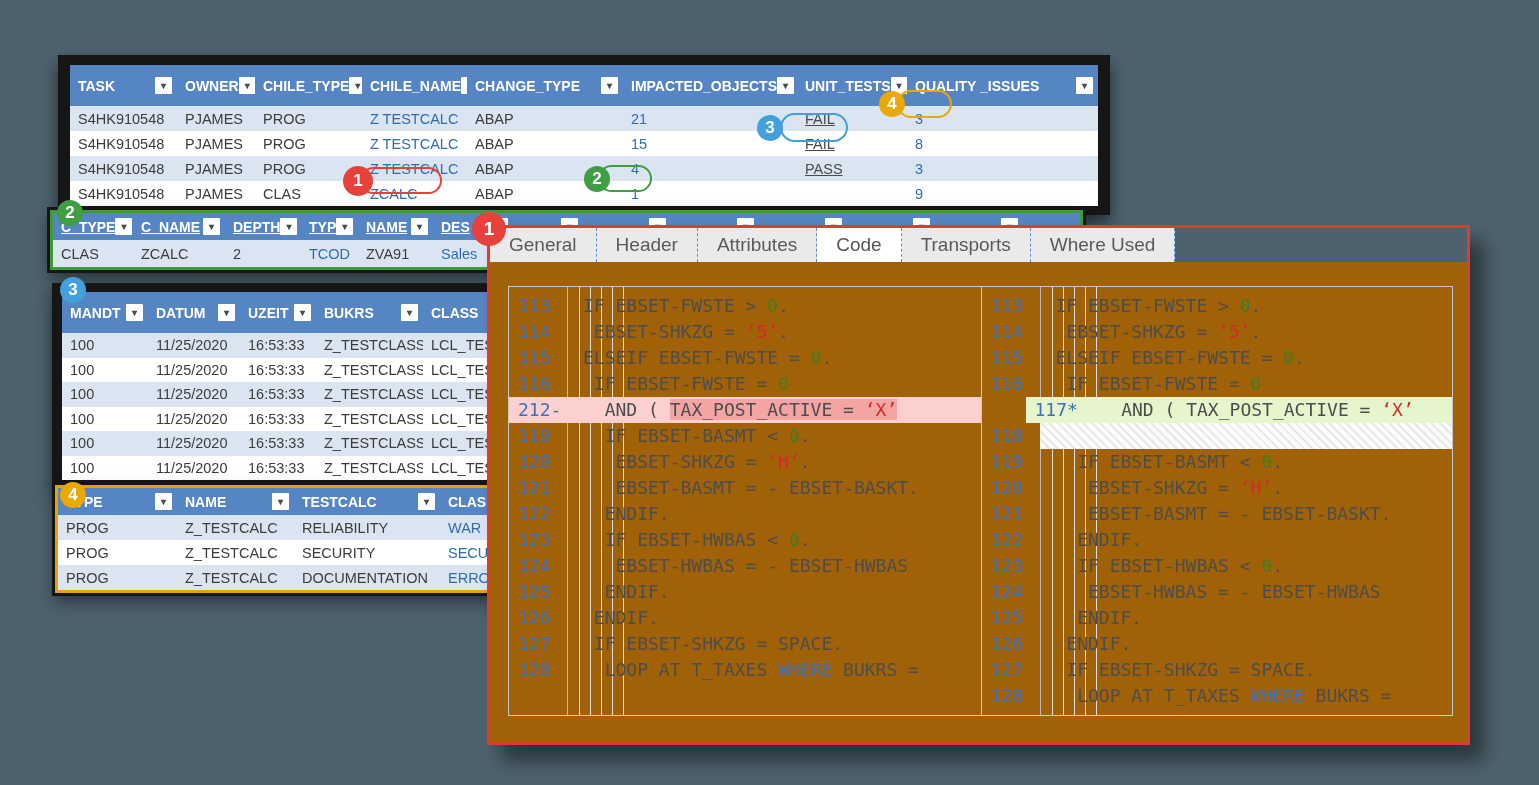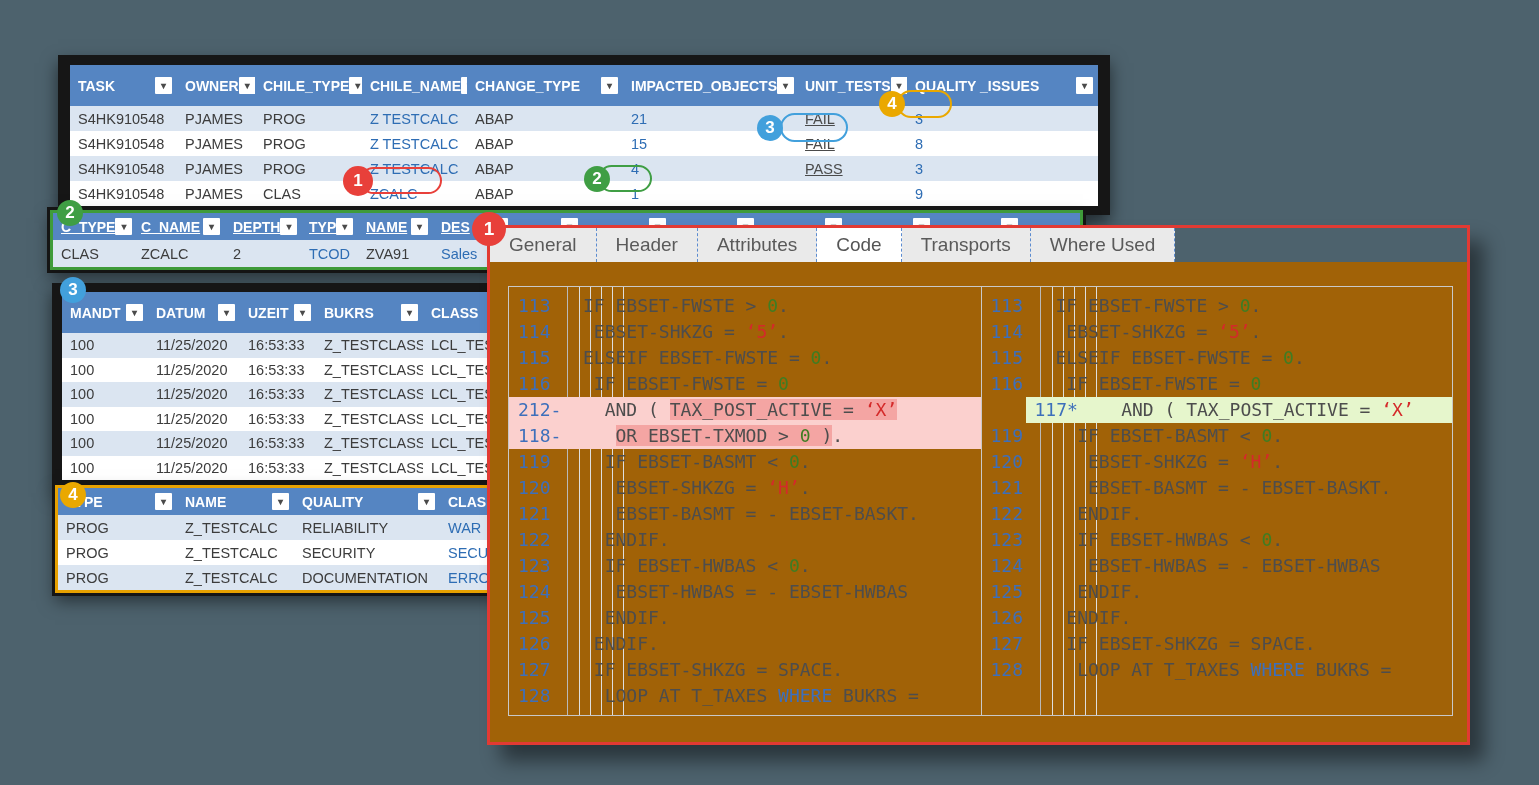--- a/index.html
+++ b/index.html
@@ -272,21 +272,21 @@
         <div class="thead" style="grid-template-columns: 119px 117px 146px 1fr;">
           <div class="hcell">
             <span>TYPE</span>
             <span class="filter">▾</span>
           </div>
           <div class="hcell">
             <span>NAME</span>
             <span class="filter">▾</span>
           </div>
           <div class="hcell">
-            <span>QUALITY</span>
+            <span>TESTCALC</span>
             <span class="filter">▾</span>
           </div>
           <div class="hcell">
             <span>CLAS</span>
             <span class="filter">▾</span>
           </div>
         </div>
         <div class="trow odd" style="grid-template-columns: 119px 117px 146px 1fr; height: 25px;">
           <div class="tcell ">PROG</div>
           <div class="tcell ">Z_TESTCALC</div>
@@ -318,38 +318,38 @@
         <div class="tab">Where Used</div>
       </div>
     <div id="panelBody">
       <div id="codebox">
         <div class="pane" id="paneL">
             <div class="line"><span class="ln">113</span><span class="codeseg"><span>IF EBSET-FWSTE &gt; </span><span class="tok-num">0</span><span>.</span></span></div>
             <div class="line"><span class="ln">114</span><span class="codeseg"><span> EBSET-SHKZG = </span><span class="tok-str">‘5’</span><span>.</span></span></div>
             <div class="line"><span class="ln">115</span><span class="codeseg"><span>ELSEIF EBSET-FWSTE = </span><span class="tok-num">0</span><span>.</span></span></div>
             <div class="line"><span class="ln">116</span><span class="codeseg"><span> IF EBSET-FWSTE = </span><span class="tok-num">0</span></span></div>
             <div class="line del"><span class="ln">212-</span><span class="codeseg"><span>  AND ( </span><span class="hl">TAX_POST_ACTIVE = </span><span class="tok-str hl">‘X’</span></span></div>
-            <div class="line del"><span class="ln">118-</span><span class="codeseg"><span>   </span><span class="hl">OR EBSET-TXMOD &gt; </span><span class="tok-num hl">0</span><span class="hl"> )</span><span>.</span></span></div>
             <div class="line"><span class="ln">119</span><span class="codeseg"><span>  IF EBSET-BASMT &lt; </span><span class="tok-num">0</span><span>.</span></span></div>
             <div class="line"><span class="ln">120</span><span class="codeseg"><span>   EBSET-SHKZG = </span><span class="tok-str">‘H’</span><span>.</span></span></div>
             <div class="line"><span class="ln">121</span><span class="codeseg"><span>   EBSET-BASMT = - EBSET-BASKT.</span></span></div>
             <div class="line"><span class="ln">122</span><span class="codeseg"><span>  ENDIF.</span></span></div>
             <div class="line"><span class="ln">123</span><span class="codeseg"><span>  IF EBSET-HWBAS &lt; </span><span class="tok-num">0</span><span>.</span></span></div>
             <div class="line"><span class="ln">124</span><span class="codeseg"><span>   EBSET-HWBAS = - EBSET-HWBAS</span></span></div>
             <div class="line"><span class="ln">125</span><span class="codeseg"><span>  ENDIF.</span></span></div>
             <div class="line"><span class="ln">126</span><span class="codeseg"><span> ENDIF.</span></span></div>
             <div class="line"><span class="ln">127</span><span class="codeseg"><span> IF EBSET-SHKZG = SPACE.</span></span></div>
             <div class="line"><span class="ln">128</span><span class="codeseg"><span>  LOOP AT T_TAXES </span><span class="tok-kw">WHERE</span><span> BUKRS =</span></span></div>
           </div>
         <div class="pane rightp" id="paneR">
             <div class="line"><span class="ln">113</span><span class="codeseg"><span>IF EBSET-FWSTE &gt; </span><span class="tok-num">0</span><span>.</span></span></div>
             <div class="line"><span class="ln">114</span><span class="codeseg"><span> EBSET-SHKZG = </span><span class="tok-str">‘5’</span><span>.</span></span></div>
             <div class="line"><span class="ln">115</span><span class="codeseg"><span>ELSEIF EBSET-FWSTE = </span><span class="tok-num">0</span><span>.</span></span></div>
             <div class="line"><span class="ln">116</span><span class="codeseg"><span> IF EBSET-FWSTE = </span><span class="tok-num">0</span></span></div>
             <div class="line add"><span class="ln">117*</span><span class="codeseg"><span>  AND ( TAX_POST_ACTIVE = </span><span class="tok-str">‘X’</span></span></div>
+            <div class="line ghost"><span class="ln">118</span><span class="codeseg"></span></div>
             <div class="line"><span class="ln">119</span><span class="codeseg"><span>  IF EBSET-BASMT &lt; </span><span class="tok-num">0</span><span>.</span></span></div>
             <div class="line"><span class="ln">120</span><span class="codeseg"><span>   EBSET-SHKZG = </span><span class="tok-str">‘H’</span><span>.</span></span></div>
             <div class="line"><span class="ln">121</span><span class="codeseg"><span>   EBSET-BASMT = - EBSET-BASKT.</span></span></div>
             <div class="line"><span class="ln">122</span><span class="codeseg"><span>  ENDIF.</span></span></div>
             <div class="line"><span class="ln">123</span><span class="codeseg"><span>  IF EBSET-HWBAS &lt; </span><span class="tok-num">0</span><span>.</span></span></div>
             <div class="line"><span class="ln">124</span><span class="codeseg"><span>   EBSET-HWBAS = - EBSET-HWBAS</span></span></div>
             <div class="line"><span class="ln">125</span><span class="codeseg"><span>  ENDIF.</span></span></div>
             <div class="line"><span class="ln">126</span><span class="codeseg"><span> ENDIF.</span></span></div>
             <div class="line"><span class="ln">127</span><span class="codeseg"><span> IF EBSET-SHKZG = SPACE.</span></span></div>
             <div class="line"><span class="ln">128</span><span class="codeseg"><span>  LOOP AT T_TAXES </span><span class="tok-kw">WHERE</span><span> BUKRS =</span></span></div>

